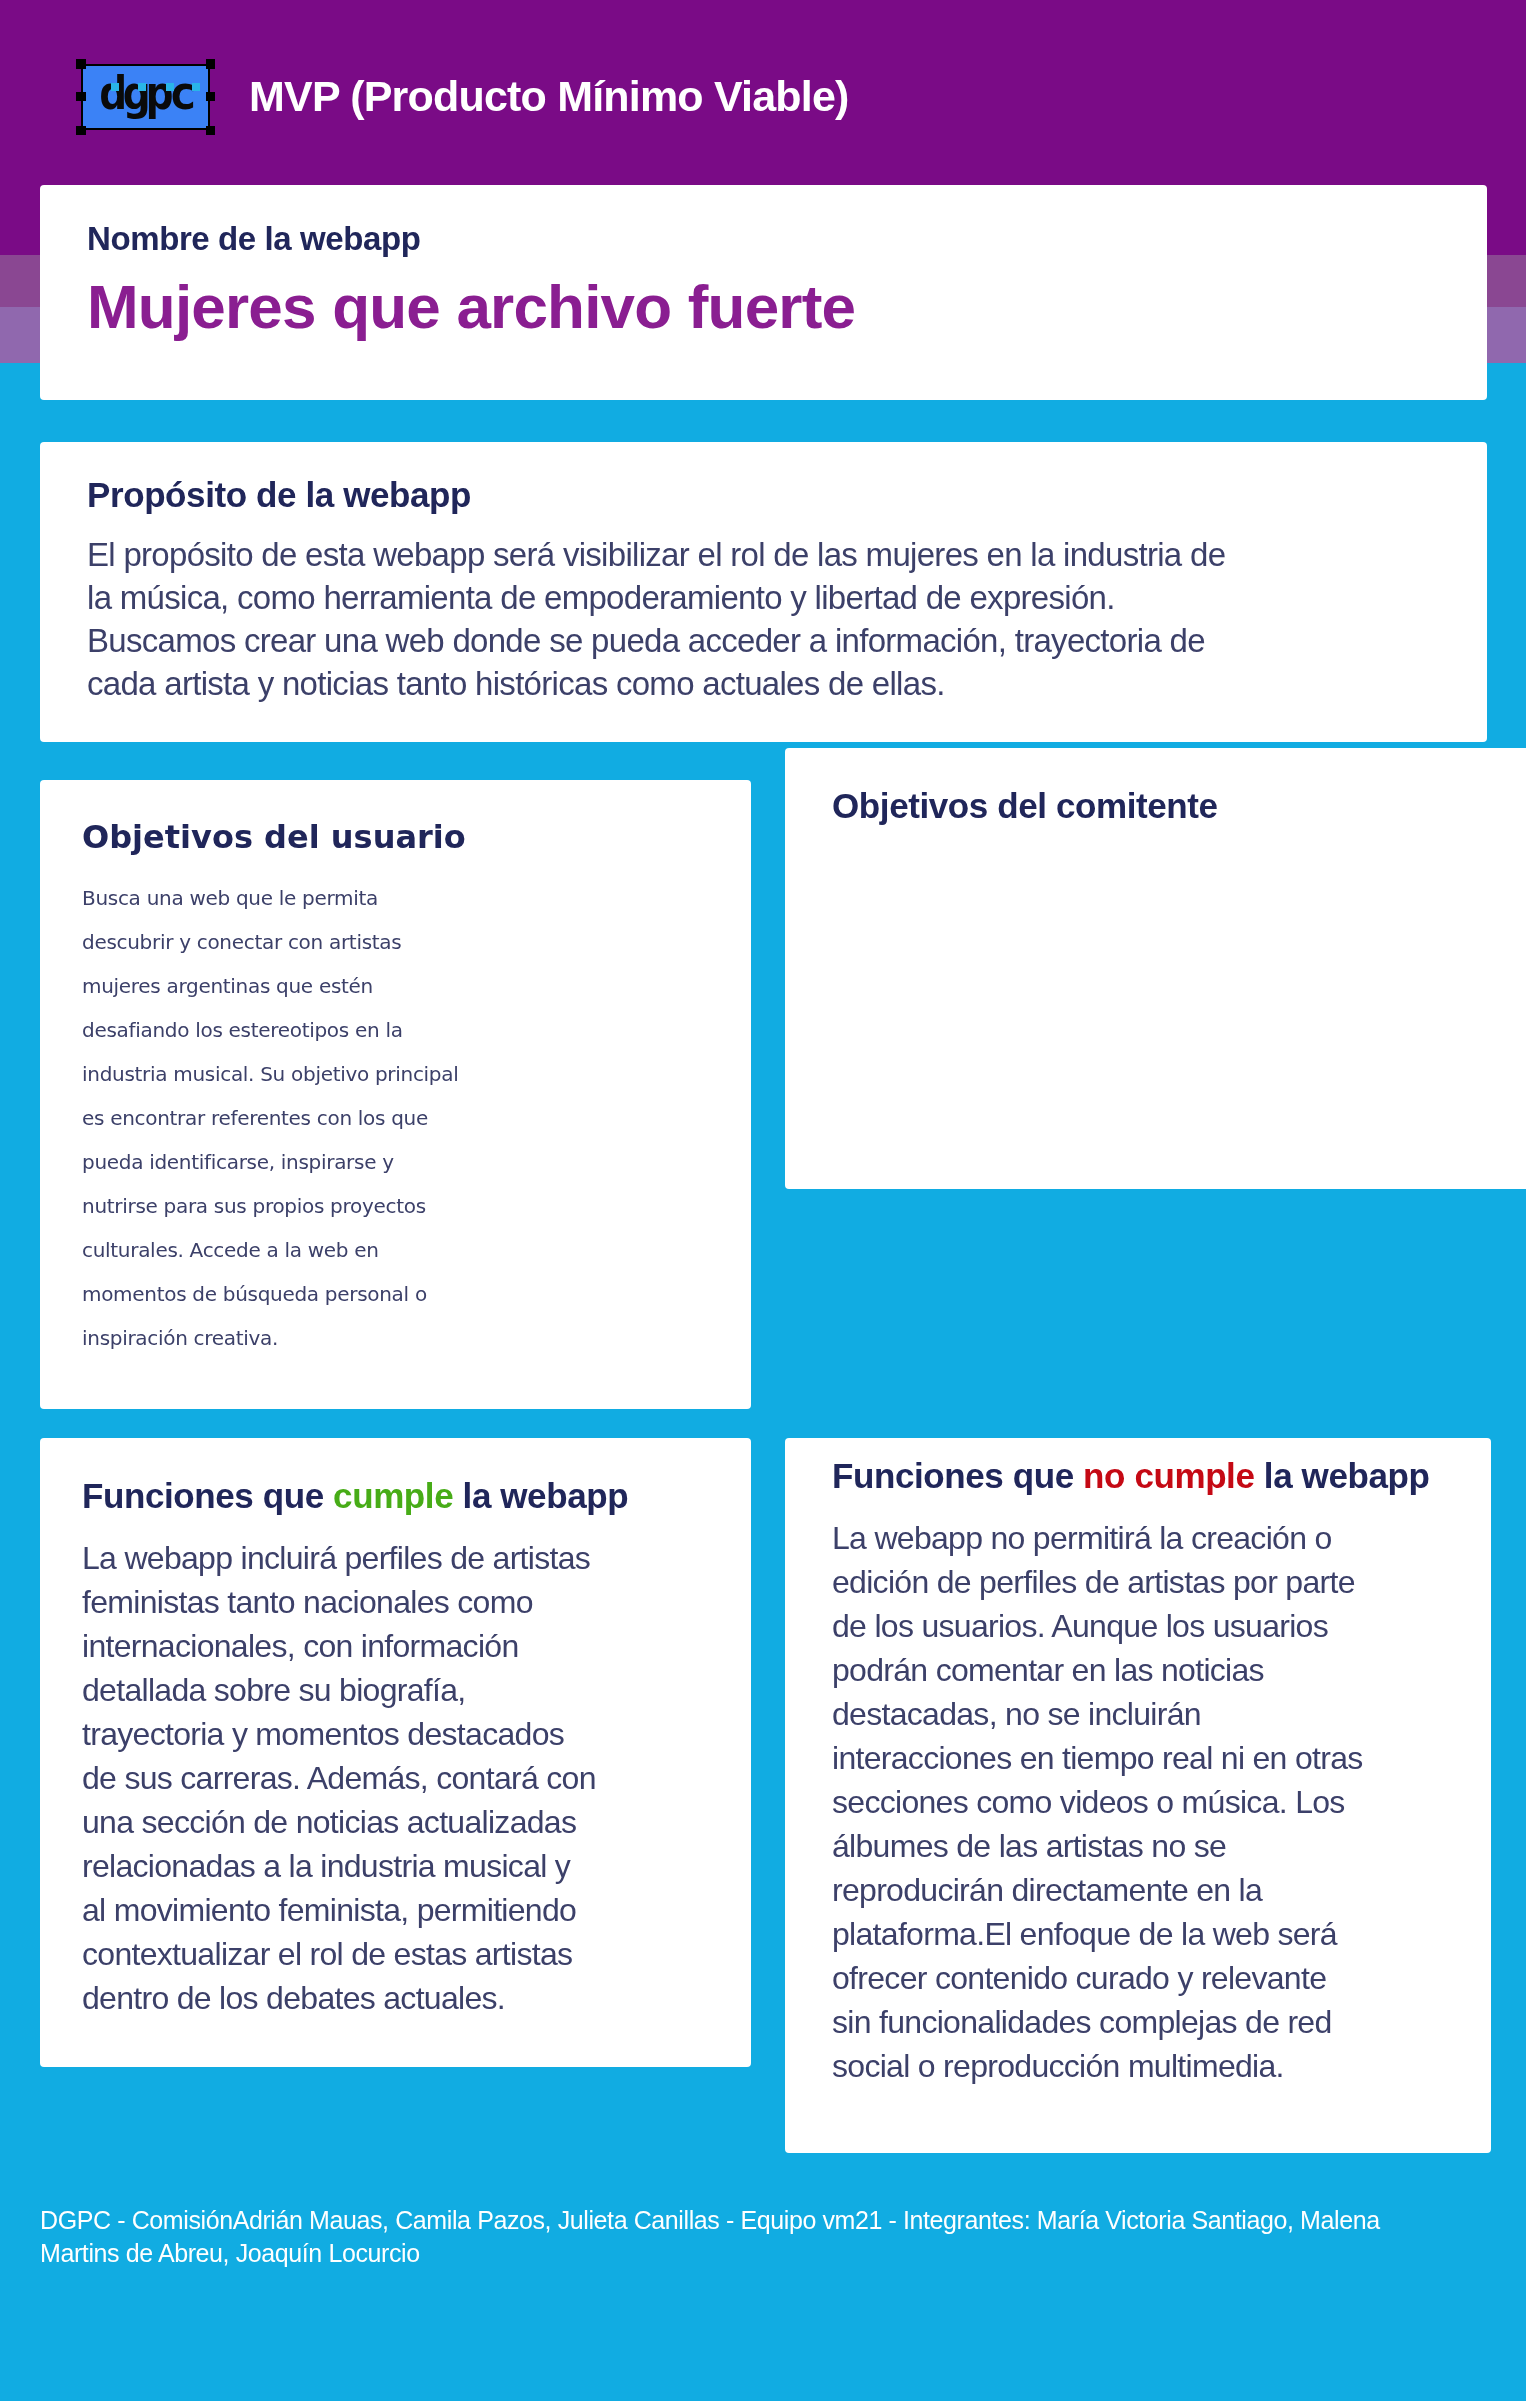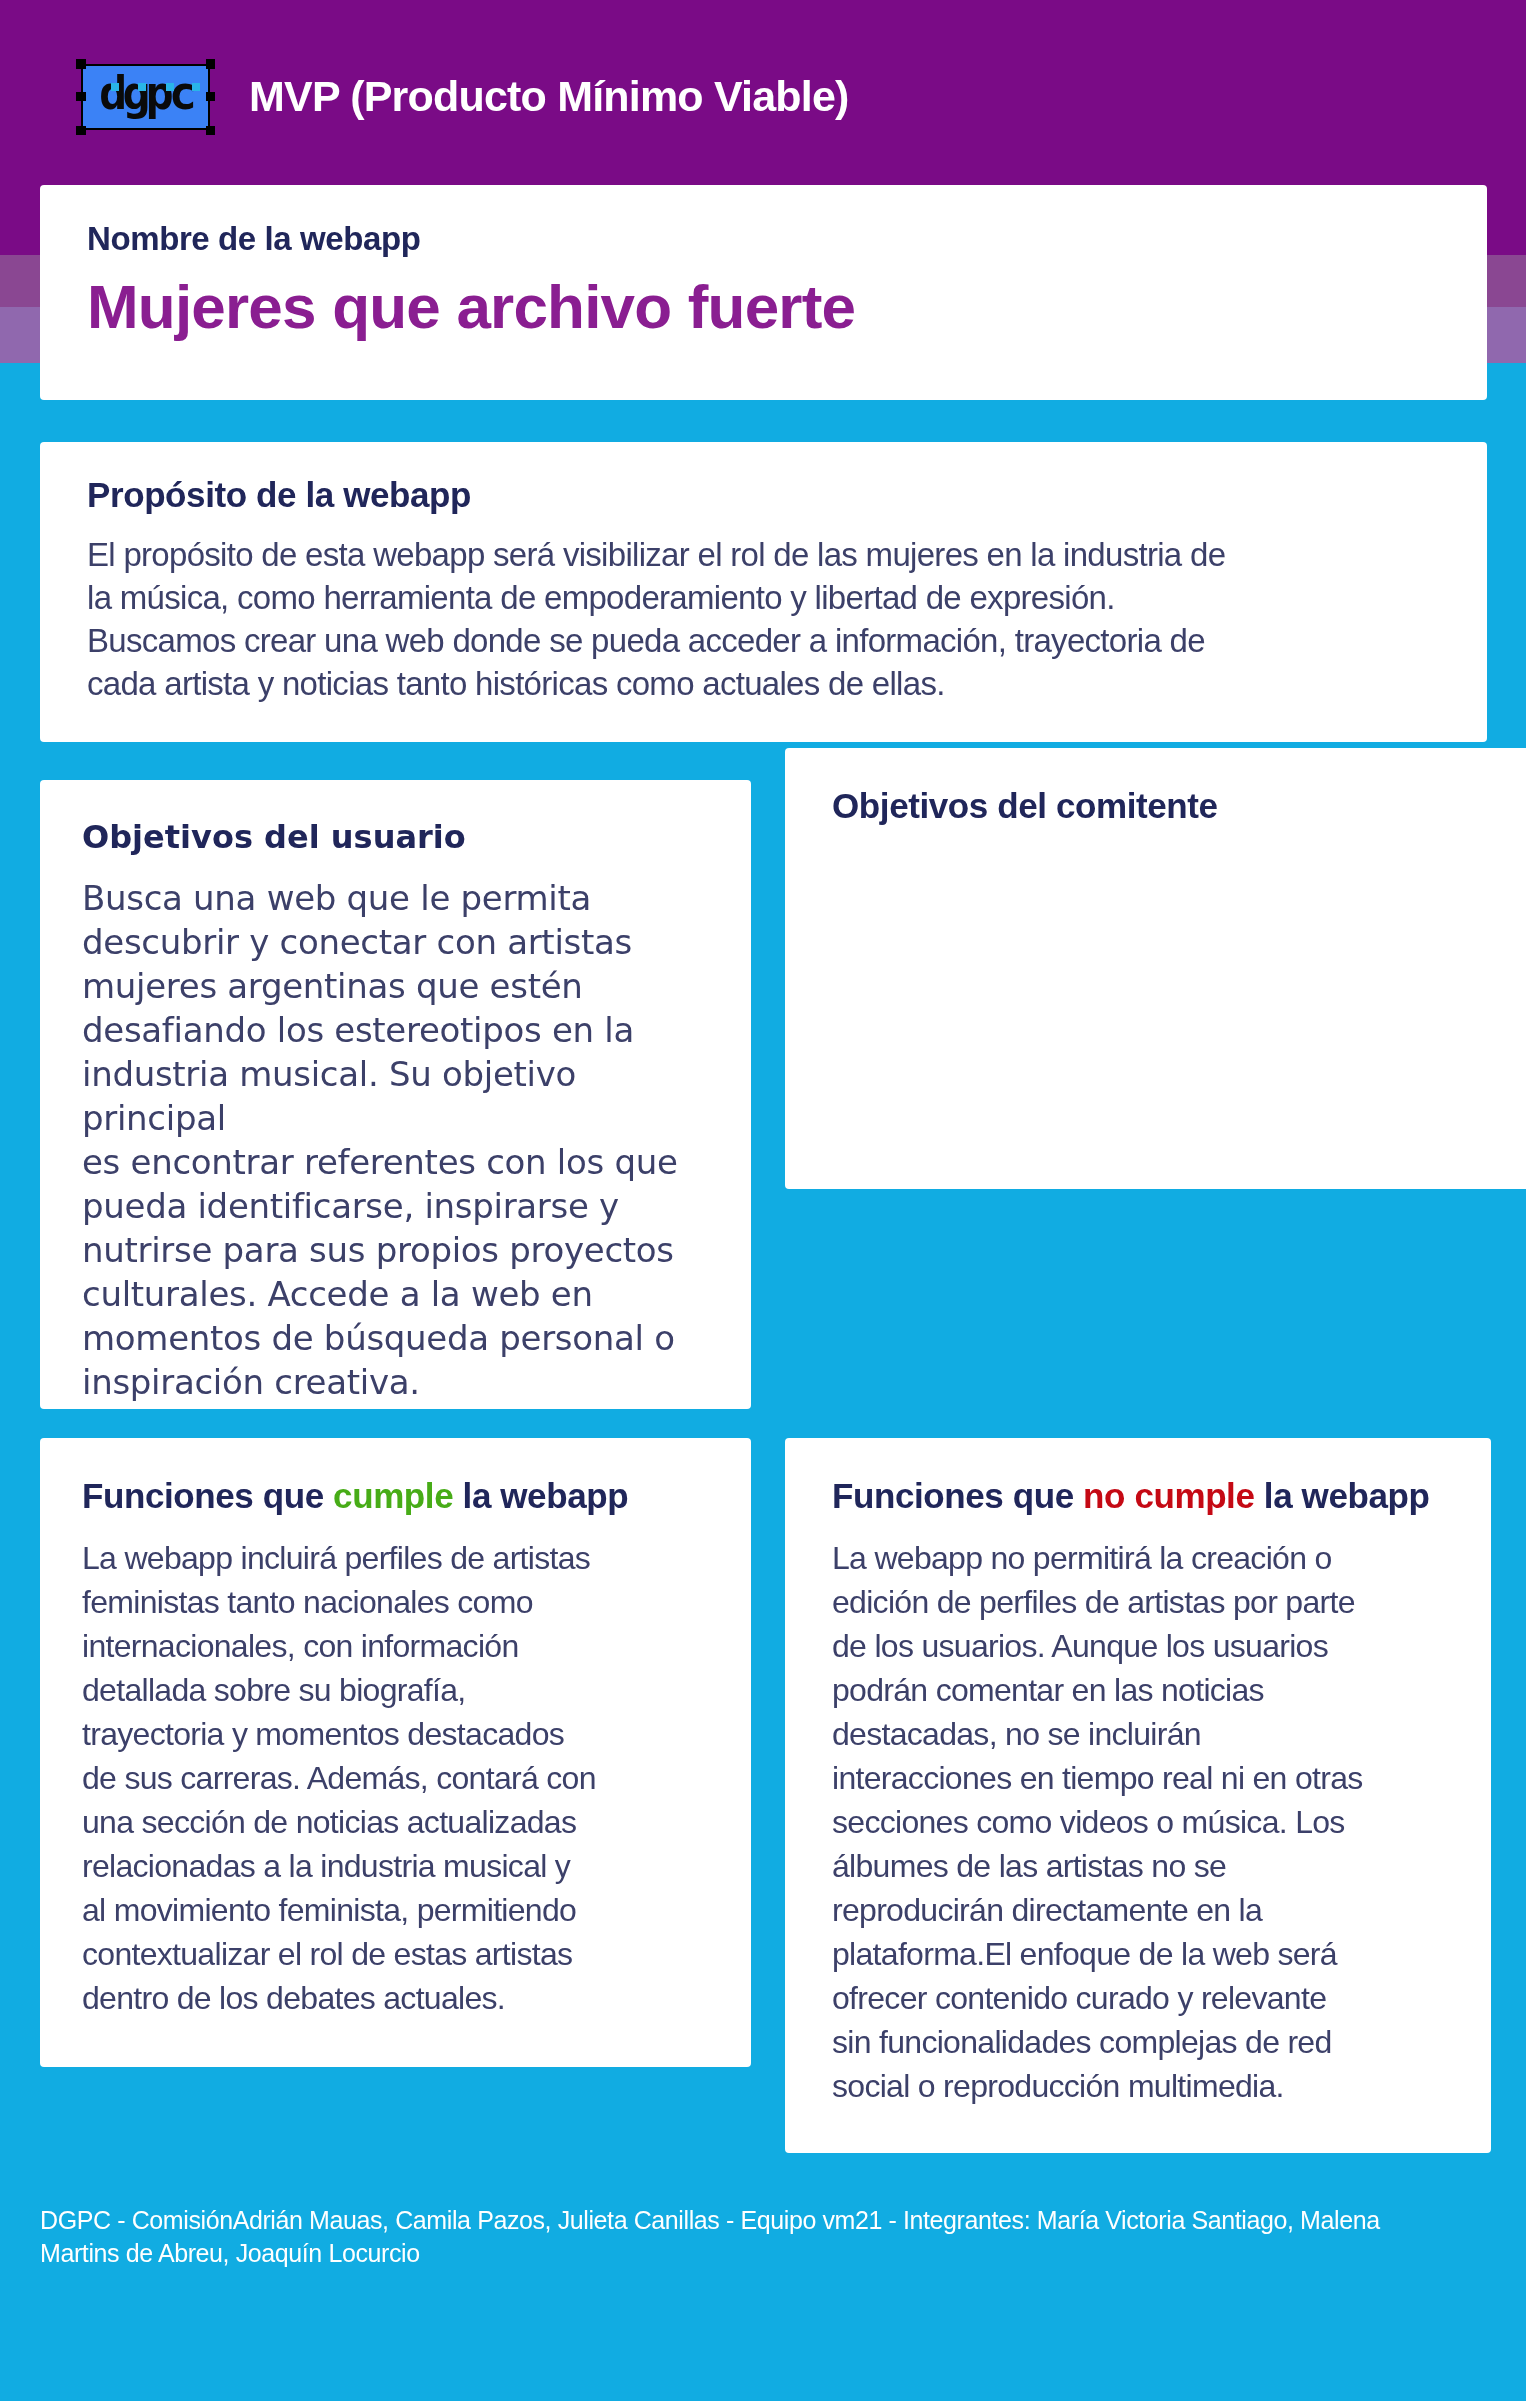--- a/index.html
+++ b/index.html
@@ -42,39 +42,39 @@
   
   .card{
     position:absolute;background:#ffffff;border-radius:4px;
     box-sizing:border-box;
   }
   .card-1{left:40px;top:185px;width:1447px;height:215px;padding:35px 33px 0 47px;}
   .card-2{left:40px;top:442px;width:1447px;height:300px;padding:33px 33px 0 47px;}
   .card-3{left:40px;top:780px;width:711px;height:629px;padding:38px 30px 0 42px;}
   .card-4{left:785px;top:748px;width:808px;height:441px;padding:38px 30px 0 47px;}
   .card-5{left:40px;top:1438px;width:711px;height:629px;padding:38px 30px 0 42px;}
-  .card-6{left:785px;top:1438px;width:706px;height:715px;padding:38px 30px 0 47px;}
+  .card-6{left:785px;top:1438px;width:706px;height:715px;padding:18px 30px 0 47px;}
 
   .h-navy{color:#20265A;font-weight:bold;font-size:35px;letter-spacing:-0.4px;margin:0;}
   .name-label{color:#20265A;font-weight:bold;font-size:33px;letter-spacing:-0.4px;margin:0;}
   .big-title{
     color:#8A1E91;font-weight:bold;font-size:62px;letter-spacing:-0.8px;
     margin:13.4px 0 0 0;white-space:nowrap;
   }
   .body-cond{
     color:#3C4069;font-size:33px;line-height:43px;letter-spacing:-0.7px;
     margin:18.4px 0 0 0;white-space:pre-line;
   }
   .body-col{
     color:#3C4069;font-size:32px;line-height:44px;letter-spacing:-0.7px;
     margin:20px 0 0 0;white-space:pre-line;
   }
   .h-wide{color:#20265A;font-weight:bold;font-size:32px;margin:0;font-family:"DejaVu Sans", sans-serif;}
   .body-wide{
-    color:#3C4069;font-size:34px;line-height:44px;
+    color:#3C4069;font-size:20px;line-height:44px;
     font-family:"DejaVu Sans", sans-serif;
     margin:20px 0 0 0;white-space:pre-line;letter-spacing:-0.3px;
   }
   .hl-green{color:#47AC17;}
   .hl-red{color:#C50914;}
 
   .footer{
     position:absolute;left:40px;top:2204px;width:1452px;
     color:#ffffff;font-size:25px;line-height:33px;letter-spacing:-0.4px;
     white-space:pre-line;

